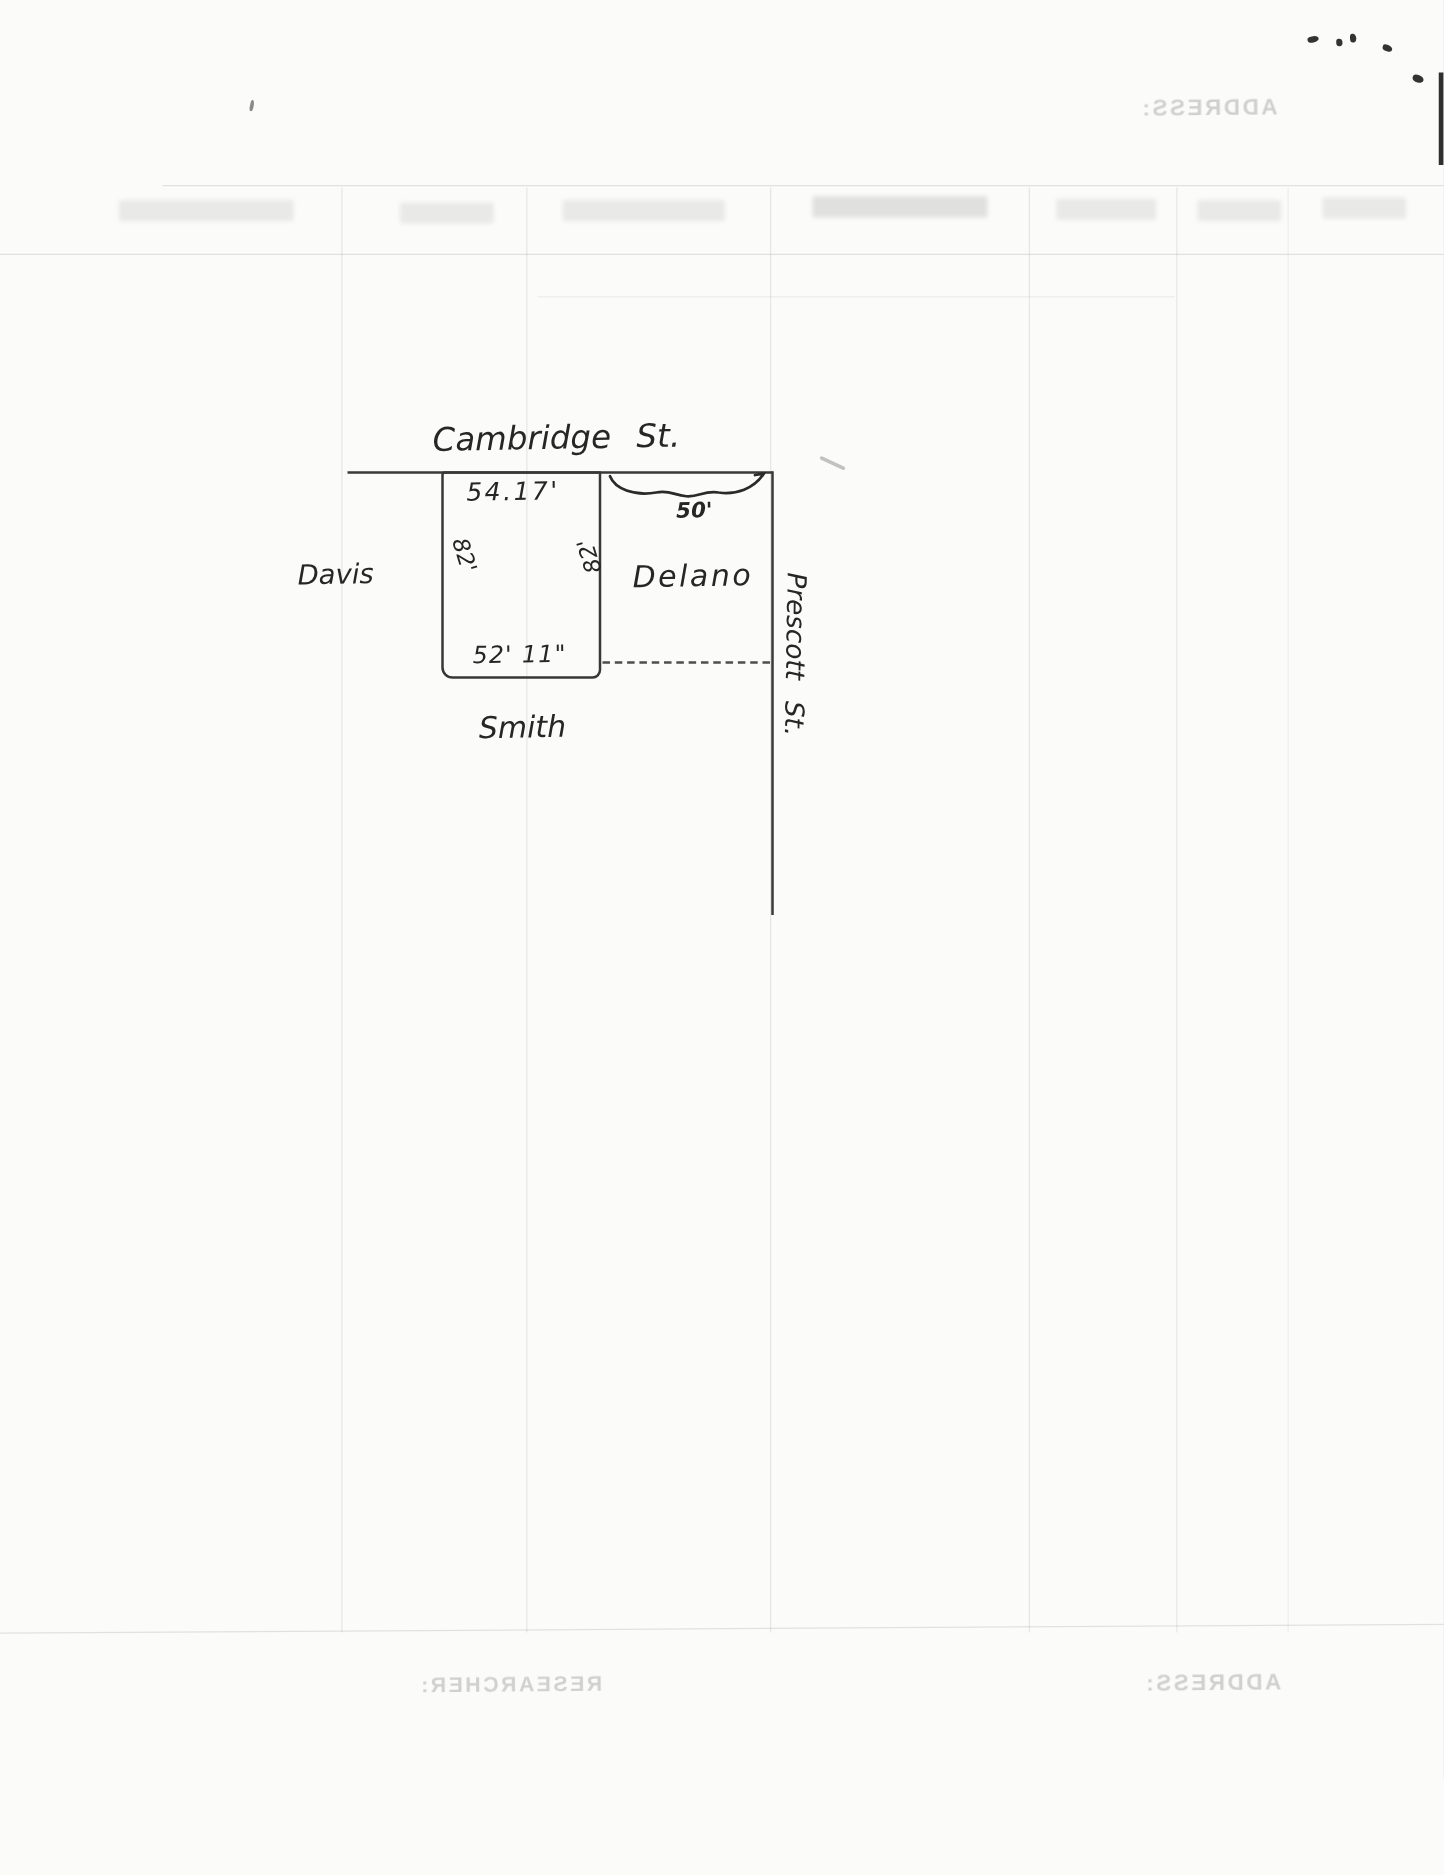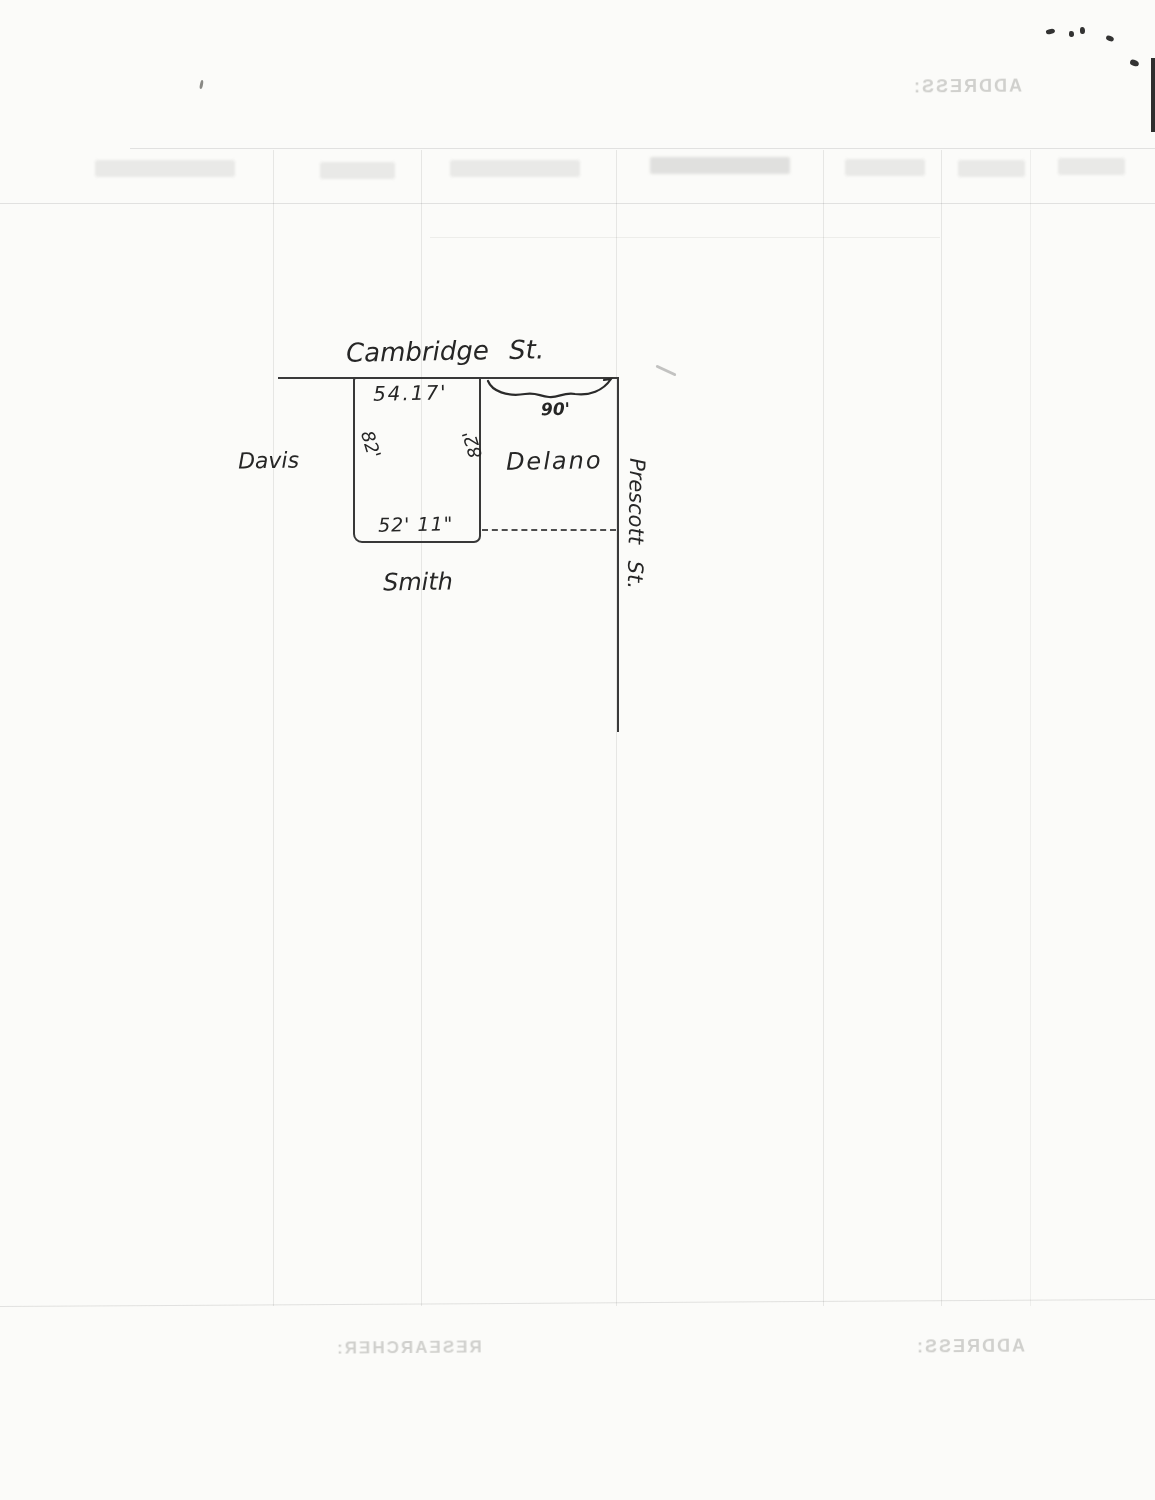--- a/index.html
+++ b/index.html
@@ -80,21 +80,21 @@
     <path d="M3,7 C7,17 22,23 40,20 C51,18 54,22 64,23 C74,24 78,18 90,20 C104,22 118,17 126,5 l-7,1" fill="none" stroke="#2a2a2a" stroke-width="2.2" stroke-linecap="round"></path>
   </svg>
 
   <div class="hand" style="left:346px;top:336px;font-size:26px;word-spacing:12px;">Cambridge  St.</div>
   <div class="vertical-street" style="left:624px;top:458px;font-size:21px;word-spacing:10px;">Prescott  St.</div>
 
   <div class="hand" style="left:373px;top:381px;font-size:20px;letter-spacing:2px;">54.17'</div>
   <div class="hand" style="left:377px;top:428px;font-size:18px;transform:rotate(73deg);transform-origin:left top;">82'</div>
   <div class="hand" style="left:466px;top:461px;font-size:18px;transform:rotate(-107deg);transform-origin:left top;">82'</div>
   <div class="hand" style="left:378px;top:513px;font-size:19px;letter-spacing:1px;">52'  11"</div>
-  <div class="hand" style="left:541px;top:399px;font-size:17px;font-weight:bold;">90'</div>
+  <div class="hand" style="left:541px;top:399px;font-size:17px;font-weight:bold;">50'</div>
 
   <div class="hand" style="left:238px;top:448px;font-size:22px;">Davis</div>
   <div class="hand" style="left:506px;top:447px;font-size:24px;letter-spacing:2px;">Delano</div>
   <div class="hand" style="left:383px;top:568px;font-size:24px;">Smith</div>
 
   <div class="speck" style="left:1046px;top:29px;width:9px;height:5px;transform:rotate(-15deg);"></div>
   <div class="speck" style="left:1069px;top:31px;width:5px;height:6px;"></div>
   <div class="speck" style="left:1080px;top:27px;width:5px;height:7px;"></div>
   <div class="speck" style="left:1106px;top:36px;width:8px;height:5px;transform:rotate(20deg);"></div>
   <div class="speck" style="left:1130px;top:60px;width:9px;height:6px;transform:rotate(15deg);"></div>

